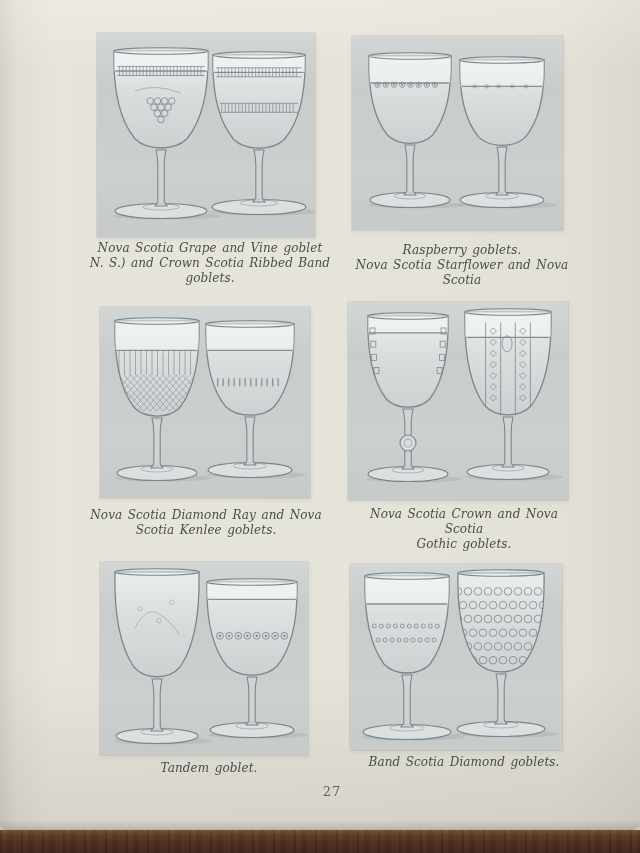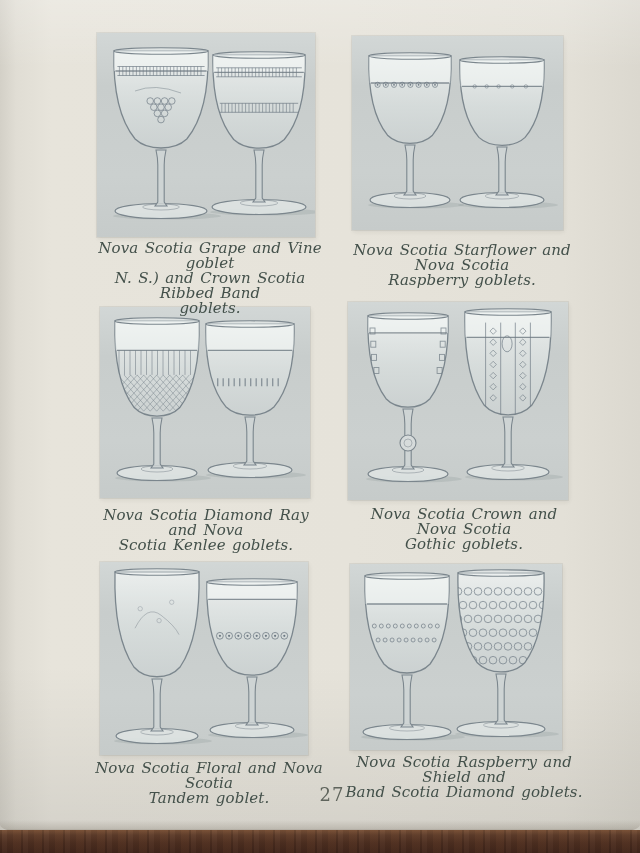--- a/index.html
+++ b/index.html
@@ -4,24 +4,24 @@
 <style>
   html,body{margin:0;padding:0;background:#2a1a12;}
   .scene{position:relative;width:640px;height:853px;overflow:hidden;
     font-family:"DejaVu Serif",serif;
     background:linear-gradient(90deg,#d3d0c7 0,#e0ddd4 2.5%,#e7e4db 8%,#e6e3da 55%,#e3e0d7 88%,#dbd8cf 100%);}
   .page-shade{position:absolute;inset:0;pointer-events:none;
     background:linear-gradient(180deg,rgba(255,255,255,.22) 0,rgba(255,255,255,0) 8%,rgba(0,0,0,0) 78%,rgba(0,0,0,.07) 96%);}
   .photo{position:absolute;background:linear-gradient(180deg,#d2d7d6 0,#c8cdcc 26%,#cbd0cf 70%,#c6cbca 100%);
     box-shadow:0 0 0 1px rgba(110,115,112,.12), 1px 2px 4px rgba(80,80,70,.10);}
   .photo svg{display:block;}
-  .caption{position:absolute;font-style:italic;font-size:15px;line-height:15px;
+  .caption{position:absolute;font-style:italic;font-size:12px;line-height:15px;
     color:#43504a;text-align:center;word-spacing:1.5px;letter-spacing:.1px;}
   .caption span{display:block;}
-  .pageno{position:absolute;font-size:18px;color:#5f645c;letter-spacing:1px;}
+  .pageno{position:absolute;font-size:13px;color:#5f645c;letter-spacing:1px;}
   .page-edge{position:absolute;left:0;right:0;top:820px;height:11px;
     background:linear-gradient(180deg,rgba(0,0,0,0) 0,rgba(80,70,55,.18) 80%,rgba(60,45,30,.35) 100%);
     border-radius:0 0 14px 14px / 0 0 7px 7px;}
   .wood{position:absolute;left:0;right:0;top:830px;height:23px;
     background:linear-gradient(180deg,#7a5238 0,#5f3d2b 22%,#4e2f21 55%,#41261b 100%);}
   .wood-grain{position:absolute;inset:0;opacity:.5;
     background:repeating-linear-gradient(90deg,rgba(0,0,0,.22) 0 2px,rgba(255,255,255,.04) 2px 7px,rgba(0,0,0,.10) 7px 13px,rgba(120,80,50,.18) 13px 21px);}
 </style>
 </head>
 <body>
@@ -596,37 +596,35 @@
         </svg>
       </div>
   </figure>
 
   <div class="caption" style="left:88px;top:241px;width:244px">
     <span>Nova Scotia Grape and Vine goblet</span>
     <span>N. S.) and Crown Scotia Ribbed Band</span>
     <span>goblets.</span>
   </div>
   <div class="caption" style="left:348px;top:243px;width:228px">
+    <span>Raspberry goblets.</span>
     <span>Nova Scotia Starflower and Nova Scotia</span>
-    <span>Raspberry goblets.</span>
   </div>
   <div class="caption" style="left:350px;top:507px;width:228px">
     <span>Nova Scotia Crown and Nova Scotia</span>
     <span>Gothic goblets.</span>
   </div>
   <div class="caption" style="left:90px;top:508px;width:232px">
     <span>Nova Scotia Diamond Ray and Nova</span>
     <span>Scotia Kenlee goblets.</span>
   </div>
   <div class="caption" style="left:95px;top:761px;width:228px">
-    <span>Nova Scotia Floral and Nova Scotia</span>
     <span>Tandem goblet.</span>
   </div>
   <div class="caption" style="left:340px;top:755px;width:248px">
-    <span>Nova Scotia Raspberry and Shield and</span>
     <span>Band Scotia Diamond goblets.</span>
   </div>
 
   <div class="pageno" style="left:312px;top:784px;width:40px;text-align:center">27</div>
 
   <div class="page-edge"></div>
   <div class="wood">
     <div class="wood-grain"></div>
   </div>
 </div>

